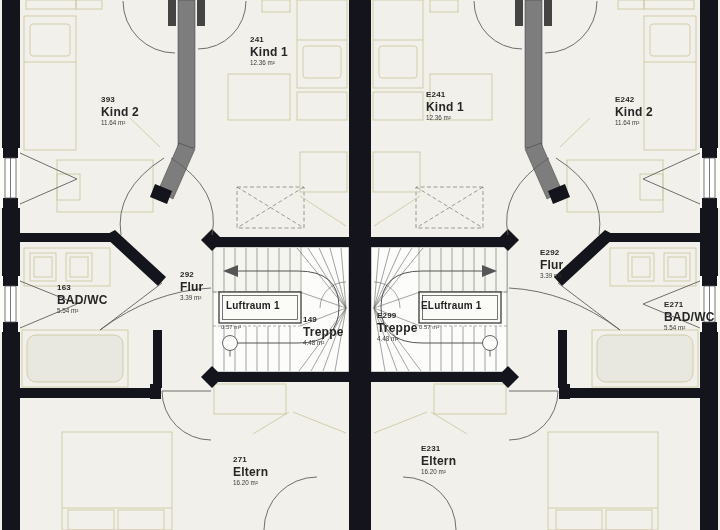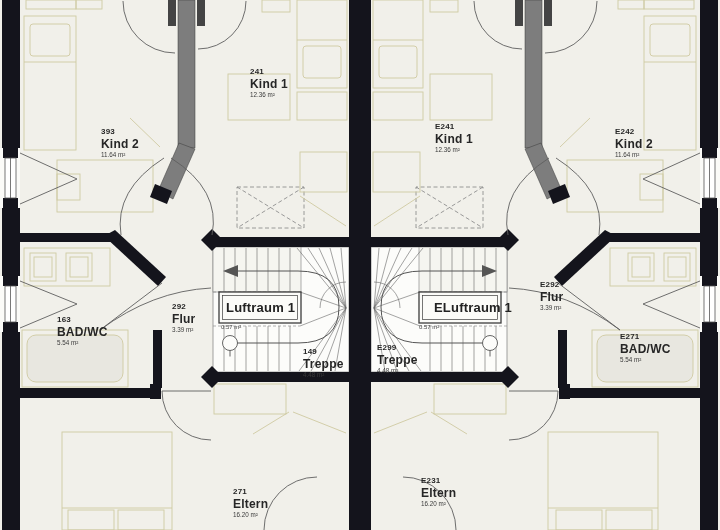--- a/index.html
+++ b/index.html
@@ -3,24 +3,24 @@
 <meta charset="utf-8">
 <style>
   html,body{margin:0;padding:0;background:#e8e8e2;}
   #plan{
     position:relative;width:720px;height:530px;overflow:hidden;
     background:#f1f0ea;
     font-family:"Liberation Sans", sans-serif;
   }
   #plan svg{position:absolute;left:0;top:0;}
   .lbl{position:absolute;color:#262626;white-space:nowrap;}
-  .lbl .num{font-size:8px;font-weight:700;line-height:13px;letter-spacing:.2px;margin-top:32px;}
+  .lbl .num{font-size:8px;font-weight:700;line-height:13px;letter-spacing:.2px;}
   .lbl .nam{font-size:12px;font-weight:700;line-height:12px;letter-spacing:.2px;}
   .lbl .are{font-size:6.3px;font-weight:400;line-height:10px;color:#3a3a3a;}
-  .voidlbl{position:absolute;color:#222;font-size:13px;font-weight:700;letter-spacing:.2px;}
+  .voidlbl{position:absolute;color:#222;font-size:10px;font-weight:700;letter-spacing:.2px;}
   .voidarea{position:absolute;color:#444;font-size:6px;font-weight:400;}
 </style>
 </head>
 <body>
 
 <div id="plan">
 
 <svg width="720" height="530" viewBox="0 0 720 530">
   <defs>
     <g id="unit">
@@ -179,46 +179,46 @@
 <div class="lbl" style="left:250px;top:33px">
   <div class="num">241</div>
   <div class="nam">Kind 1</div>
   <div class="are">12.36 m²</div>
 </div>
 <div class="lbl" style="left:101px;top:93px">
   <div class="num">393</div>
   <div class="nam">Kind 2</div>
   <div class="are">11.64 m²</div>
 </div>
-<div class="lbl" style="left:435px;top:88px">
+<div class="lbl" style="left:426px;top:88px">
   <div class="num">E241</div>
   <div class="nam">Kind 1</div>
   <div class="are">12.36 m²</div>
 </div>
 <div class="lbl" style="left:615px;top:93px">
   <div class="num">E242</div>
   <div class="nam">Kind 2</div>
   <div class="are">11.64 m²</div>
 </div>
 <div class="lbl" style="left:57px;top:281px">
   <div class="num">163</div>
   <div class="nam">BAD/WC</div>
   <div class="are">5.54 m²</div>
 </div>
-<div class="lbl" style="left:172px;top:268px">
+<div class="lbl" style="left:180px;top:268px">
   <div class="num">292</div>
   <div class="nam">Flur</div>
   <div class="are">3.39 m²</div>
 </div>
 <div class="lbl" style="left:540px;top:246px">
   <div class="num">E292</div>
   <div class="nam">Flur</div>
   <div class="are">3.39 m²</div>
 </div>
-<div class="lbl" style="left:620px;top:298px">
+<div class="lbl" style="left:664px;top:298px">
   <div class="num">E271</div>
   <div class="nam">BAD/WC</div>
   <div class="are">5.54 m²</div>
 </div>
 <div class="lbl" style="left:303px;top:313px">
   <div class="num">149</div>
   <div class="nam">Treppe</div>
   <div class="are">4.48 m²</div>
 </div>
 <div class="lbl" style="left:377px;top:309px">
@@ -232,16 +232,16 @@
   <div class="are">16.20 m²</div>
 </div>
 <div class="lbl" style="left:421px;top:442px">
   <div class="num">E231</div>
   <div class="nam">Eltern</div>
   <div class="are">16.20 m²</div>
 </div>
 
 <div class="voidlbl" style="left:226px;top:300px">Luftraum 1</div>
 <div class="voidarea" style="left:221px;top:324px">0.57 m²</div>
-<div class="voidlbl" style="left:434px;top:300px">ELuftraum 1</div>
+<div class="voidlbl" style="left:421px;top:300px">ELuftraum 1</div>
 <div class="voidarea" style="left:419px;top:324px">0.57 m²</div>
 
 </div>
 
 </body></html>

